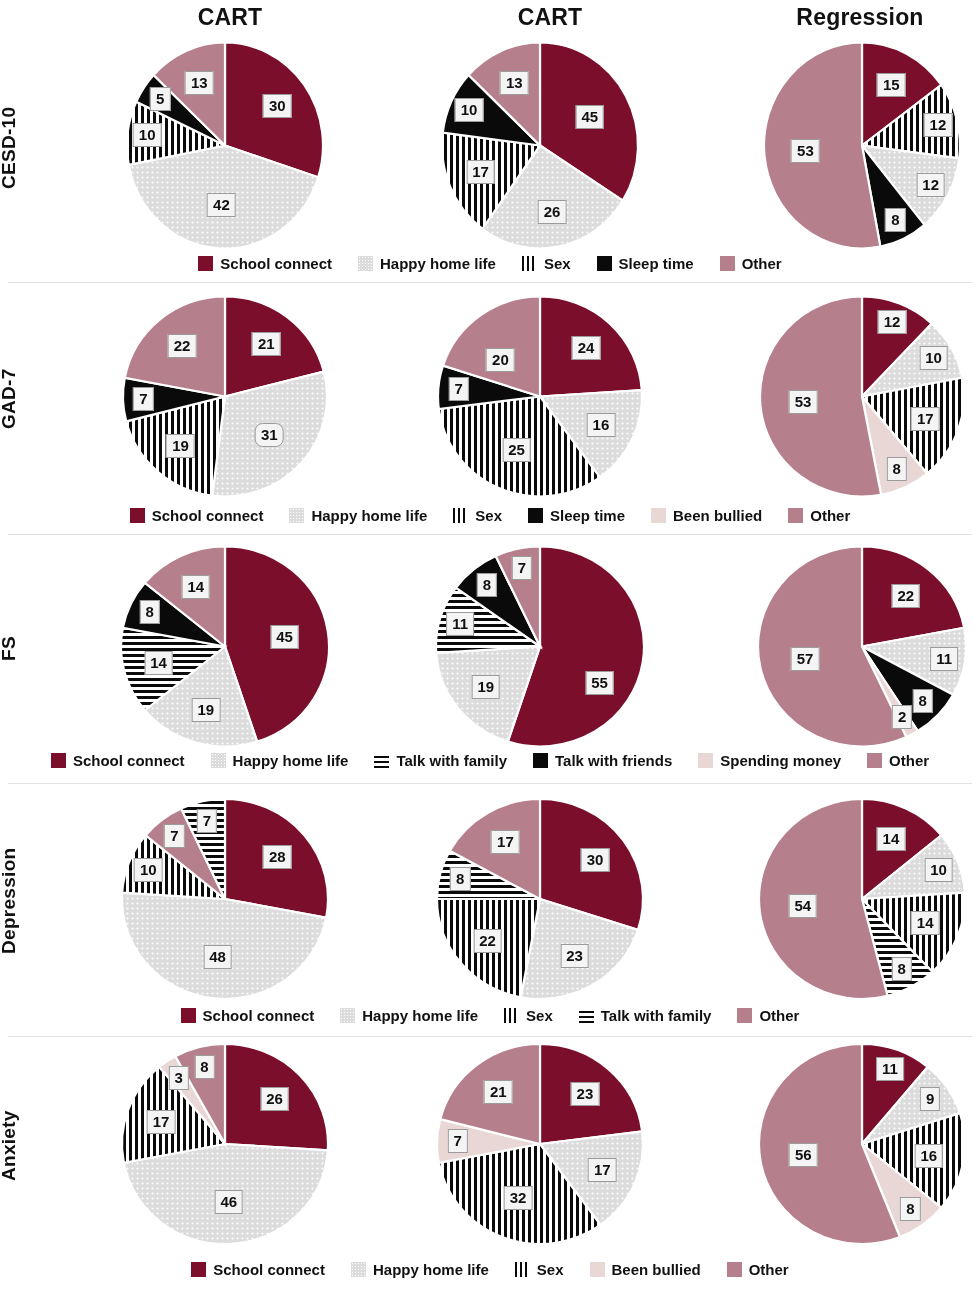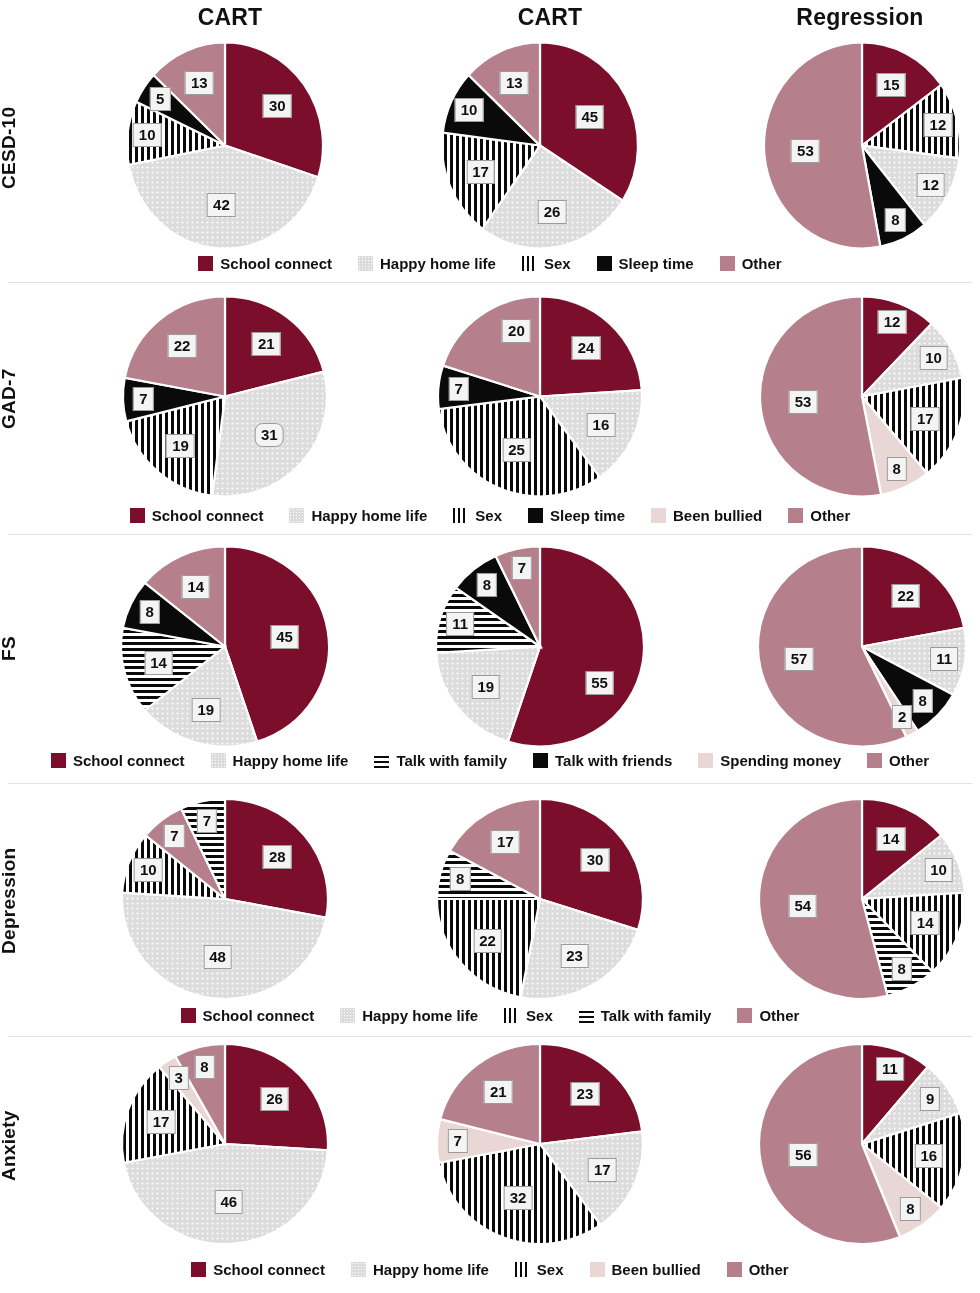--- a/index.html
+++ b/index.html
@@ -225,21 +225,21 @@
             <path d="M 120 100.5 L 120 0.5 A 102 100 0 0 1 221.7987262996837 94.22094804706865 Z" fill="#7b0f2b" stroke="#ffffff" stroke-width="2.2"></path>
             <path d="M 120 100.5 L 221.7987262996837 94.22094804706865 A 102 100 0 0 1 179.95409573383228 181.40169943749473 Z" fill="url(#dots-1-1)" stroke="#ffffff" stroke-width="2.2"></path>
             <path d="M 120 100.5 L 179.95409573383228 181.40169943749473 A 102 100 0 0 1 18.804300465923262 113.03332335643037 Z" fill="url(#vert-1-1)" stroke="#ffffff" stroke-width="2.2"></path>
             <path d="M 120 100.5 L 18.804300465923262 113.03332335643037 A 102 100 0 0 1 22.992235337894357 69.59830056250519 Z" fill="#0a0a0a" stroke="#ffffff" stroke-width="2.2"></path>
             <path d="M 120 100.5 L 22.992235337894357 69.59830056250519 A 102 100 0 0 1 120.00000000000007 0.5 Z" fill="#b57f8c" stroke="#ffffff" stroke-width="2.2"></path>
           </svg>
           <div class="callout" style="left: 166.084px; top: 52.3881px;">24</div>
           <div class="callout" style="left: 180.913px; top: 128.601px;">16</div>
           <div class="callout" style="left: 96.5047px; top: 153.73px;">25</div>
           <div class="callout" style="left: 38.7621px; top: 92.9713px;">7</div>
-          <div class="callout" style="left: 80.4303px; top: 35px; margin-left: 16px;">20</div>
+          <div class="callout" style="left: 80.4303px; top: 64px;">20</div>
         </div>
         <div class="pie-cell" style="left: 742px; width: 240px; height: 205px;">
           <svg width="240" height="205" viewBox="0 0 240 205">
             <defs>
               <pattern id="dots-1-2" width="5" height="5" patternUnits="userSpaceOnUse">
                 <rect width="5" height="5" fill="#dcdcdc"></rect>
                 <circle cx="2.5" cy="2.5" r="1.05" fill="#ffffff"></circle>
               </pattern>
               <pattern id="vert-1-2" width="6" height="6" patternUnits="userSpaceOnUse">
                 <rect width="6" height="6" fill="#ffffff"></rect>
@@ -340,21 +340,21 @@
             <path d="M 120 100.5 L 120 0.5 A 104 100 0 0 1 222.1578740757836 81.76186854142753 Z" fill="#7b0f2b" stroke="#ffffff" stroke-width="2.2"></path>
             <path d="M 120 100.5 L 222.1578740757836 81.76186854142753 A 104 100 0 0 1 211.1358947245618 148.6753674101715 Z" fill="url(#dots-2-2)" stroke="#ffffff" stroke-width="2.2"></path>
             <path d="M 120 100.5 L 211.1358947245618 148.6753674101715 A 104 100 0 0 1 175.72598667781568 184.9327925502015 Z" fill="#0a0a0a" stroke="#ffffff" stroke-width="2.2"></path>
             <path d="M 120 100.5 L 175.72598667781568 184.9327925502015 A 104 100 0 0 1 164.28104632276757 190.98270524660194 Z" fill="#e8d7d4" stroke="#ffffff" stroke-width="2.2"></path>
             <path d="M 120 100.5 L 164.28104632276757 190.98270524660194 A 104 100 0 1 1 119.99999999999997 0.5 Z" fill="#b57f8c" stroke="#ffffff" stroke-width="2.2"></path>
           </svg>
           <div class="callout" style="left: 163.753px; top: 49.6461px;">22</div>
           <div class="callout" style="left: 202.176px; top: 113.015px;">11</div>
           <div class="callout" style="left: 180.65px; top: 155.264px;">8</div>
           <div class="callout" style="left: 160.082px; top: 170.605px;">2</div>
-          <div class="callout" style="left: 57px; top: 113.152px;">57</div>
+          <div class="callout" style="left: 63px; top: 113.152px;">57</div>
         </div>
       </div>
       <div class="row" style="top: 801px; height: 200px;">
         <div class="row-label" style="top: 0px; height: 200px;">Depression</div>
         <div class="pie-cell" style="left: 105px; width: 240px; height: 200px;">
           <svg width="240" height="200" viewBox="0 0 240 200">
             <defs>
               <pattern id="dots-3-0" width="5" height="5" patternUnits="userSpaceOnUse">
                 <rect width="5" height="5" fill="#dcdcdc"></rect>
                 <circle cx="2.5" cy="2.5" r="1.05" fill="#ffffff"></circle>

